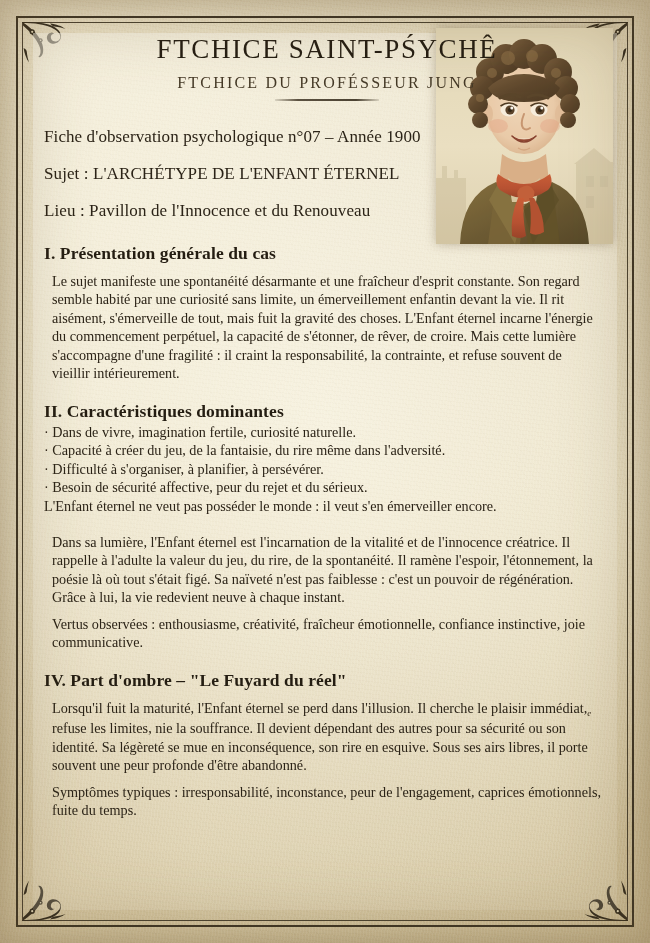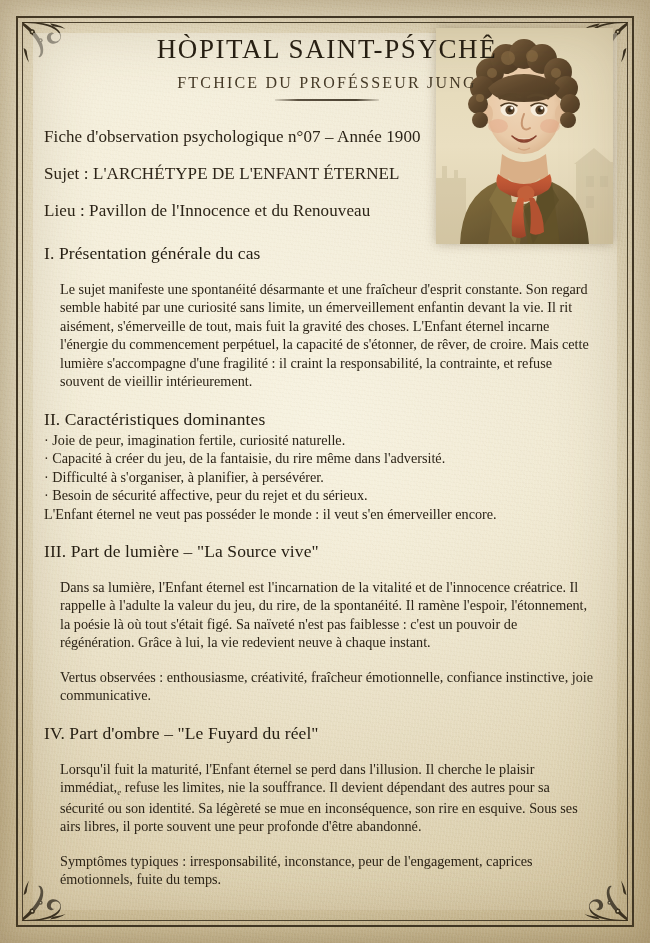--- a/index.html
+++ b/index.html
@@ -135,33 +135,33 @@
     font-size: 17px;
     color: #2b2317;
     margin-bottom: 17px;
     letter-spacing: 0.1px;
     white-space: nowrap;
   }
 
   .section { margin-top: 14px; }
   .section-heading {
     font-size: 17.5px;
-    font-weight: 400;
+    font-weight: 700;
     color: #241d12;
     margin: 0 0 1px 0;
     letter-spacing: 0.1px;
   }
   .section-body {
     font-size: 14.2px;
     line-height: 1.30;
     color: #2b2317;
     margin: 0;
     text-align: left;
   }
-  .section-body p { margin: 16px; }
+  .section-body p { margin: 8px; }
   .bullets { margin: 0; padding: 0; list-style: none; }
   .bullets li {
     font-size: 14.2px;
     line-height: 1.30;
     color: #2b2317;
   }
   .bullets li::before {
     content: "· ";
   }
   .stray-mark {
@@ -357,51 +357,50 @@
       <path d="M76 108 q12 12 24 0" stroke="#7d3226" stroke-width="1.6" fill="none" stroke-linecap="round"></path>
       <path d="M82 120 q6 4 12 0" stroke="#cf9a78" stroke-width="1.4" fill="none" opacity="0.7"></path>
 
       <rect width="177" height="216" fill="#c9a96a" opacity="0.13"></rect>
     </svg>
   </div>
 
   <div class="content">
 
     <div class="masthead">
-      <h1 class="hospital-title">HÒPITAL SAINT-PŚYCHÊ</h1>
+      <h1 class="hospital-title">FΤCHICE SAINT-PŚYCHÊ</h1>
       <div class="subtitle">FΤCHICE DU PROFÉSSEUR JUNG</div>
       <div class="rule"></div>
     </div>
 
     <div class="meta">
       <div class="meta-line">Fiche d'observation psychologique n°07 – Année 1900</div>
       <div class="meta-line">Sujet : L'ARCHÉTYPE DE L'ENFANT ÉTERNEL</div>
       <div class="meta-line">Lieu : Pavillon de l'Innocence et du Renouveau</div>
     </div>
 
     <div class="section sec-1">
       <div class="section-heading">I. Présentation générale du cas</div>
       <div class="section-body">
         <p>Le sujet manifeste une spontanéité désarmante et une fraîcheur d'esprit constante. Son regard semble habité par une curiosité sans limite, un émerveillement enfantin devant la vie. Il rit aisément, s'émerveille de tout, mais fuit la gravité des choses. L'Enfant éternel incarne l'énergie du commencement perpétuel, la capacité de s'étonner, de rêver, de croire. Mais cette lumière s'accompagne d'une fragilité : il craint la responsabilité, la contrainte, et refuse souvent de vieillir intérieurement.</p>
       </div>
     </div>
 
     <div class="section sec-2">
       <div class="section-heading">II. Caractéristiques dominantes</div>
       <ul class="bullets">
-        <li>Joie de peur, imagination fertile, curiosité naturelle.</li>
+        <li>Dans de vivre, imagination fertile, curiosité naturelle.</li>
         <li>Capacité à créer du jeu, de la fantaisie, du rire même dans l'adversité.</li>
         <li>Difficulté à s'organiser, à planifier, à persévérer.</li>
         <li>Besoin de sécurité affective, peur du rejet et du sérieux.</li>
       </ul>
       <div class="section-body">L'Enfant éternel ne veut pas posséder le monde : il veut s'en émerveiller encore.</div>
     </div>
 
     <div class="section sec-3">
-      <div class="section-heading">III. Part de lumière – "La Source vive"</div>
       <div class="section-body">
         <p>Dans sa lumière, l'Enfant éternel est l'incarnation de la vitalité et de l'innocence créatrice. Il rappelle à l'adulte la valeur du jeu, du rire, de la spontanéité. Il ramène l'espoir, l'étonnement, la poésie là où tout s'était figé. Sa naïveté n'est pas faiblesse : c'est un pouvoir de régénération. Grâce à lui, la vie redevient neuve à chaque instant.</p>
         <p>Vertus observées : enthousiasme, créativité, fraîcheur émotionnelle, confiance instinctive, joie communicative.</p>
       </div>
     </div>
 
     <div class="section sec-4">
       <div class="section-heading">IV. Part d'ombre – "Le Fuyard du réel"</div>
       <div class="section-body">
         <p><span>Lorsqu'il fuit la maturité, l'Enfant éternel se perd dans l'illusion. Il cherche le plaisir immédiat,</span><span class="stray-mark">e</span><span> refuse les limites, nie la souffrance. Il devient dépendant des autres pour sa sécurité ou son identité. Sa légèreté se mue en inconséquence, son rire en esquive. Sous ses airs libres, il porte souvent une peur profonde d'être abandonné.</span></p>

